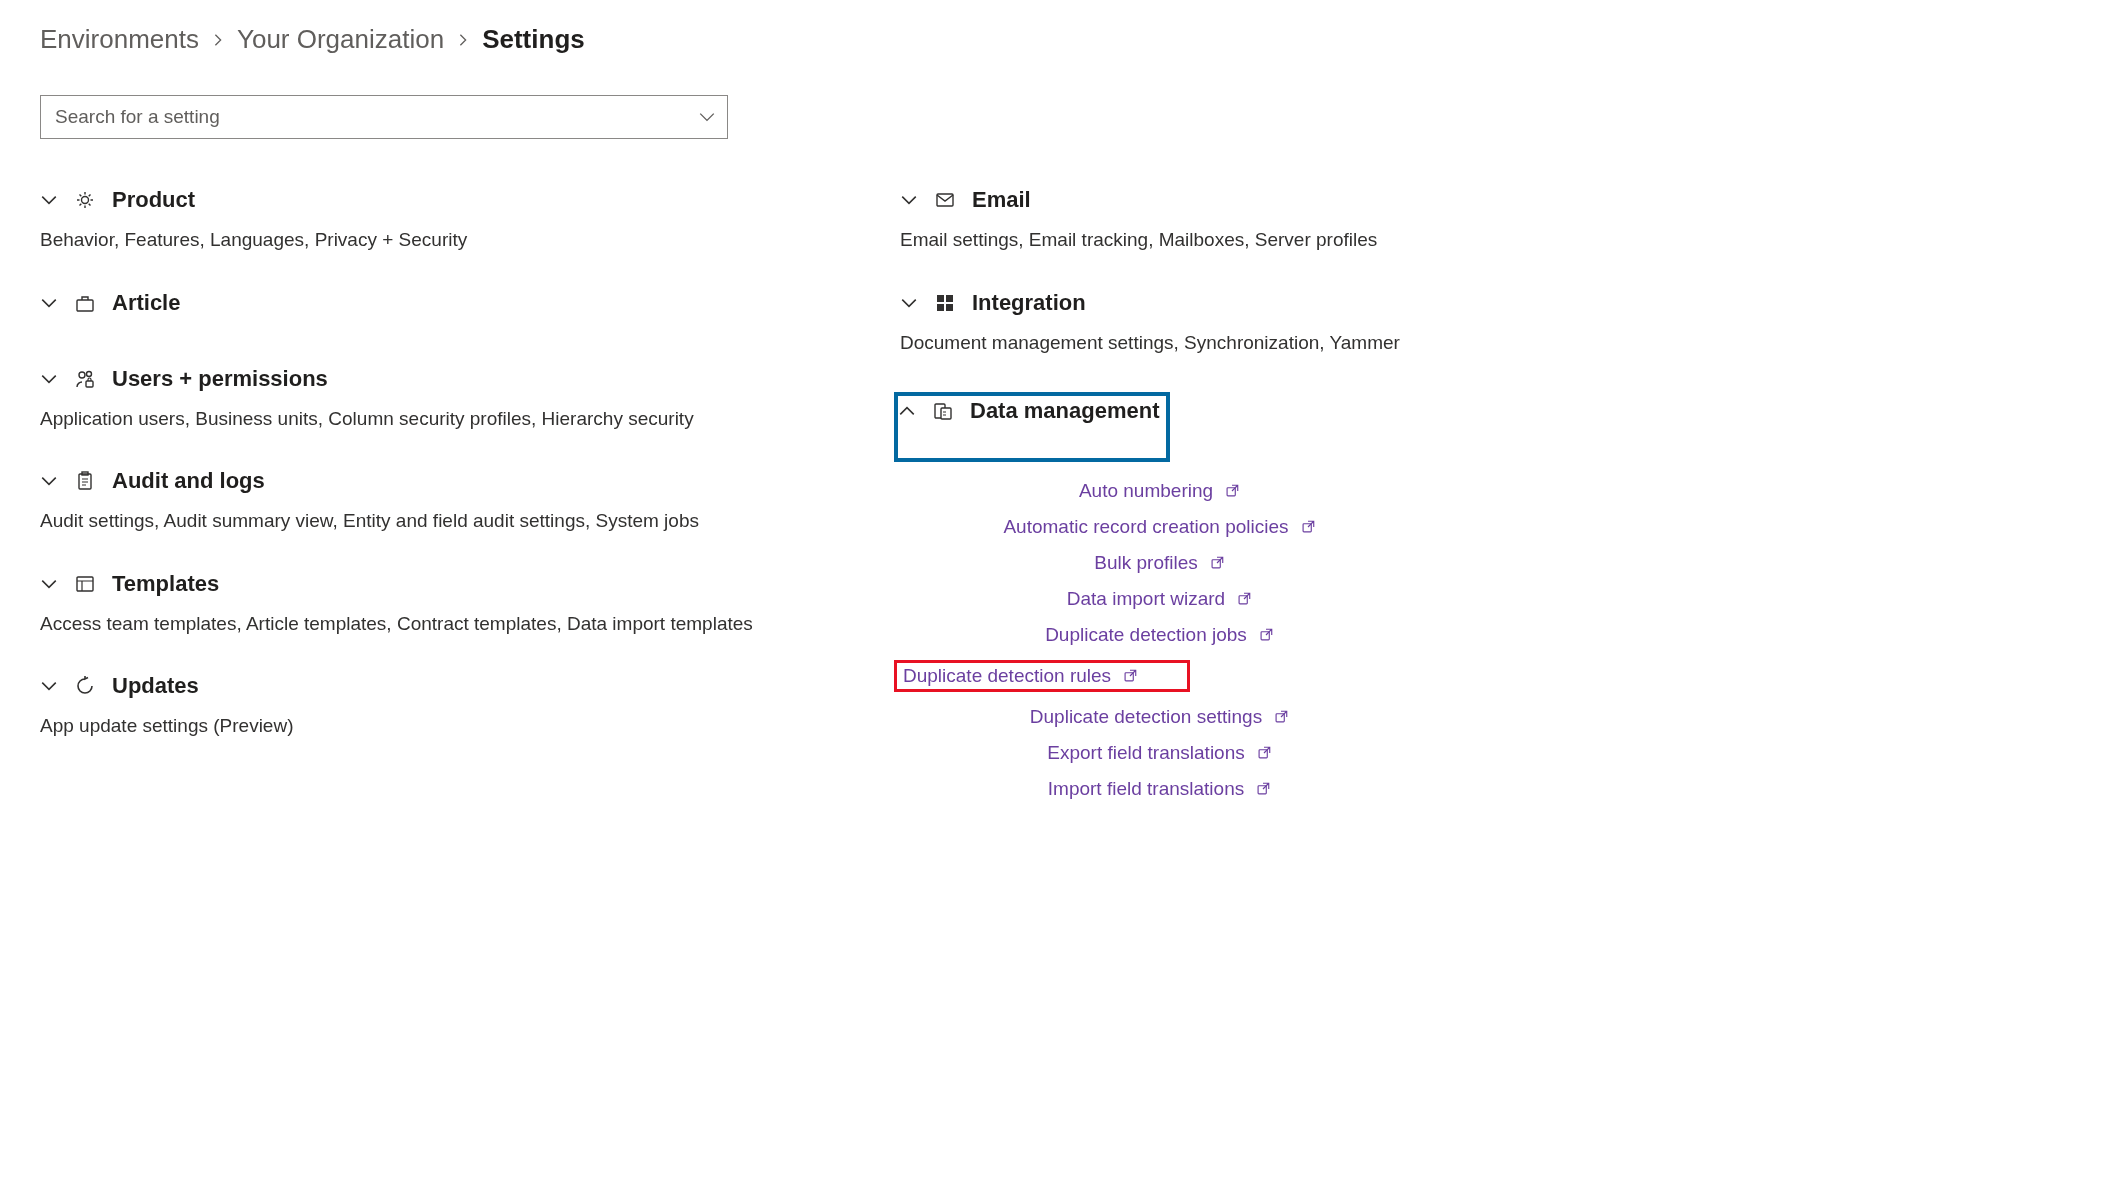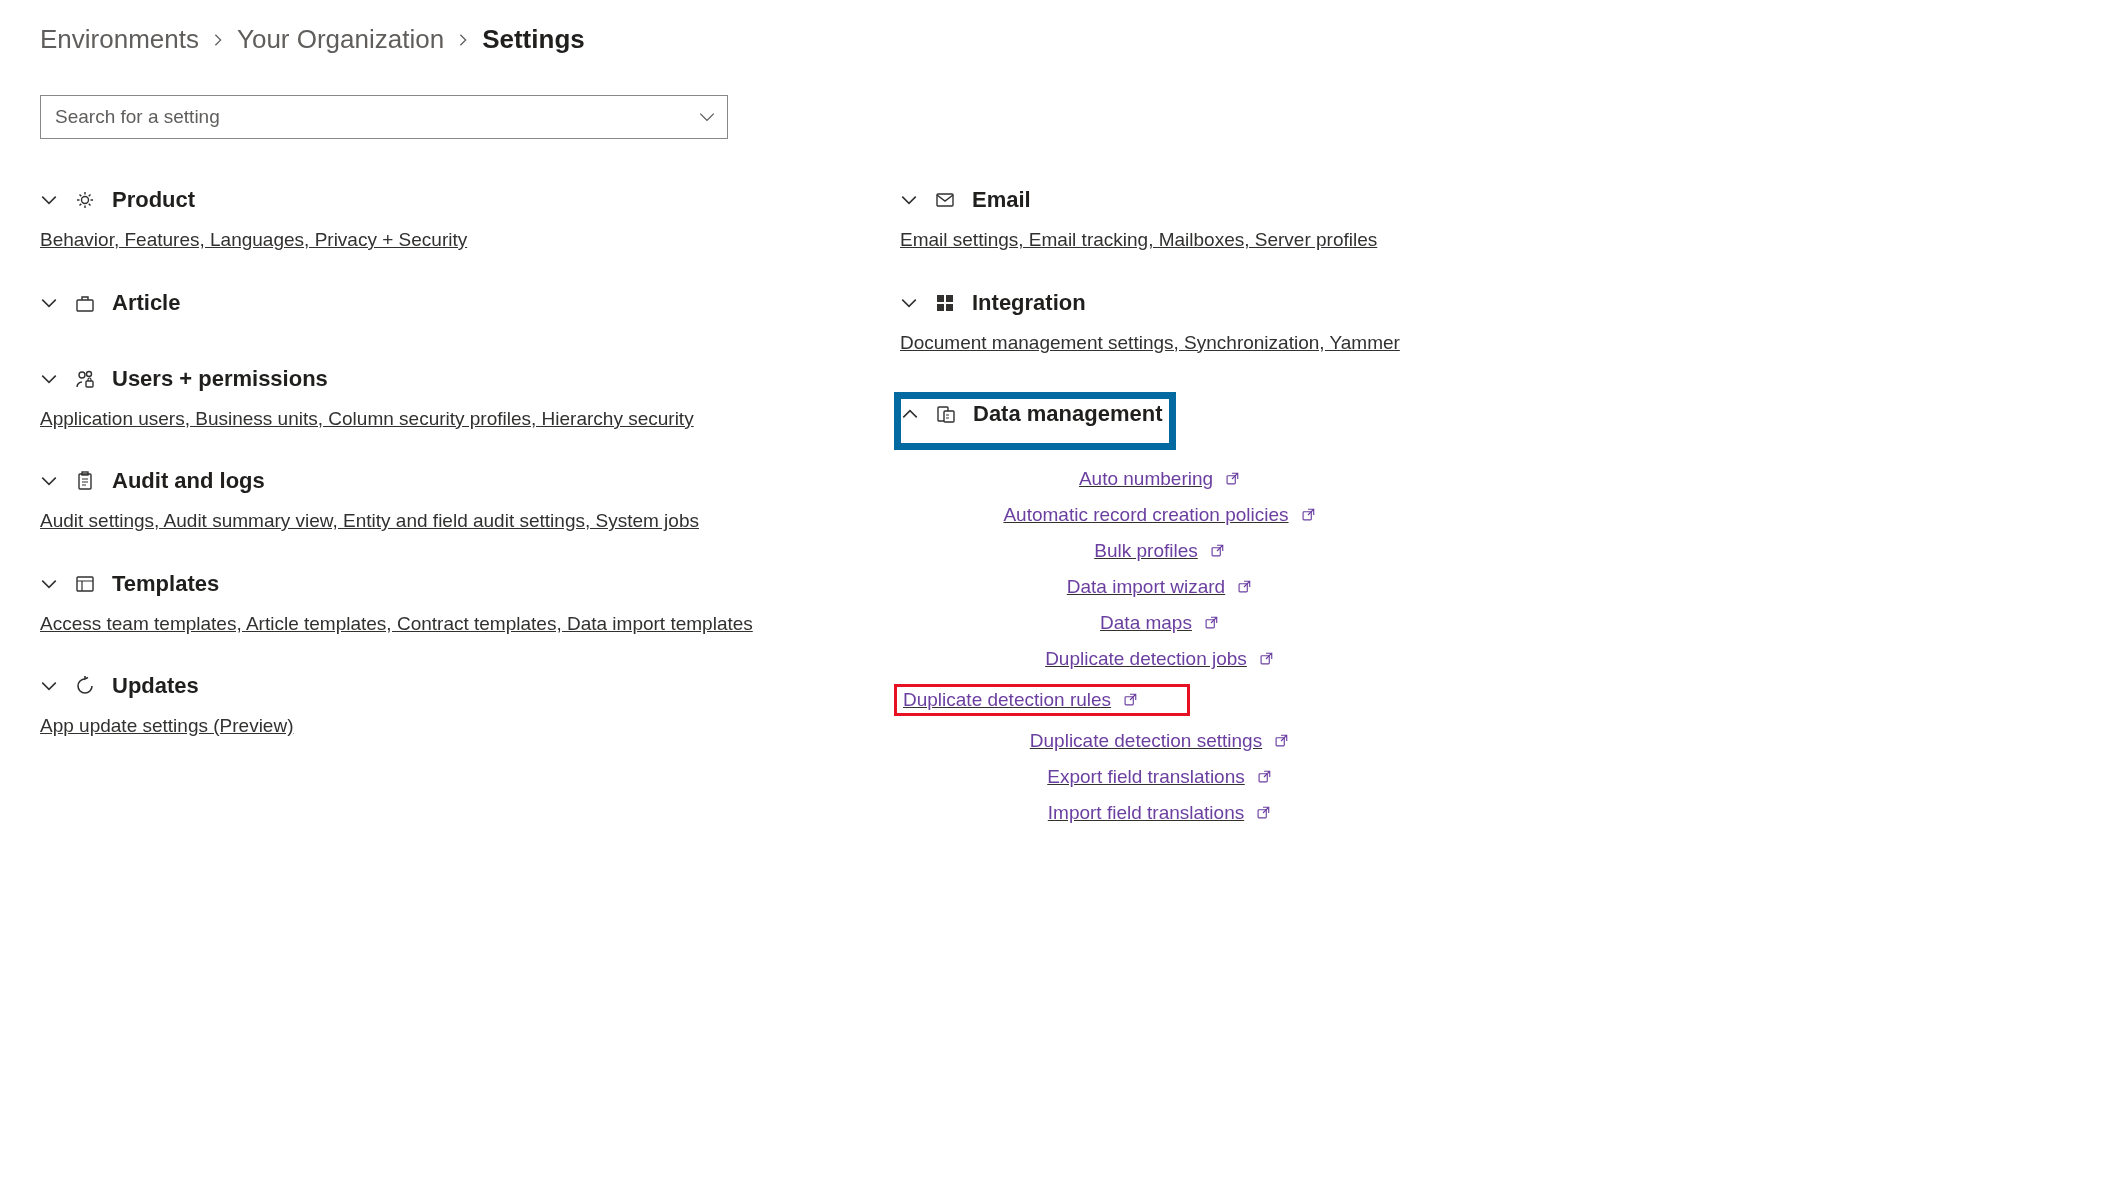--- a/index.html
+++ b/index.html
@@ -52,21 +52,20 @@
   .search-box .chev {
     position: absolute;
     right: 12px;
     top: 50%;
     transform: translateY(-50%);
     pointer-events: none;
   }
   .columns {
     display: flex;
     gap: 60px;
-    text-decoration: underline;
   }
   .col {
     flex: 0 0 auto;
   }
   .col-left { width: 800px; }
   .col-right { width: 520px; }
   .section {
     margin-bottom: 36px;
   }
   .section-header {
@@ -75,22 +74,22 @@
     gap: 16px;
     cursor: pointer;
     margin-bottom: 14px;
   }
   .section-header .title {
     font-size: 22px;
     font-weight: 600;
     color: #201f1e;
   }
   .highlight-red {
-    border: 7px solid #0369a1;
-    padding: 2px 6px 2px 0;
+    border: 4px solid #0369a1;
+    padding: 2px 6px 20px 0;
     margin-left: -6px;
   }
   .section-desc {
     font-size: 19px;
     color: #323130;
     line-height: 1.4;
   }
   .links {
     display: flex;
     flex-direction: column;
@@ -348,28 +347,20 @@
           </div>
           <div class="link-item">
             <span class="label">Data import wizard</span>
             <span>
               <svg class="icon-ext" viewBox="0 0 22 22">
                 <use href="#i-ext"></use>
               </svg>
             </span>
           </div>
           <div class="link-item">
-            <span class="label">Data maps</span>
-            <span>
-              <svg class="icon-ext" viewBox="0 0 22 22">
-                <use href="#i-ext"></use>
-              </svg>
-            </span>
-          </div>
-          <div class="link-item">
             <span class="label">Duplicate detection jobs</span>
             <span>
               <svg class="icon-ext" viewBox="0 0 22 22">
                 <use href="#i-ext"></use>
               </svg>
             </span>
           </div>
           <div class="link-item link-highlight">
             <span class="label">Duplicate detection rules</span>
             <span>

